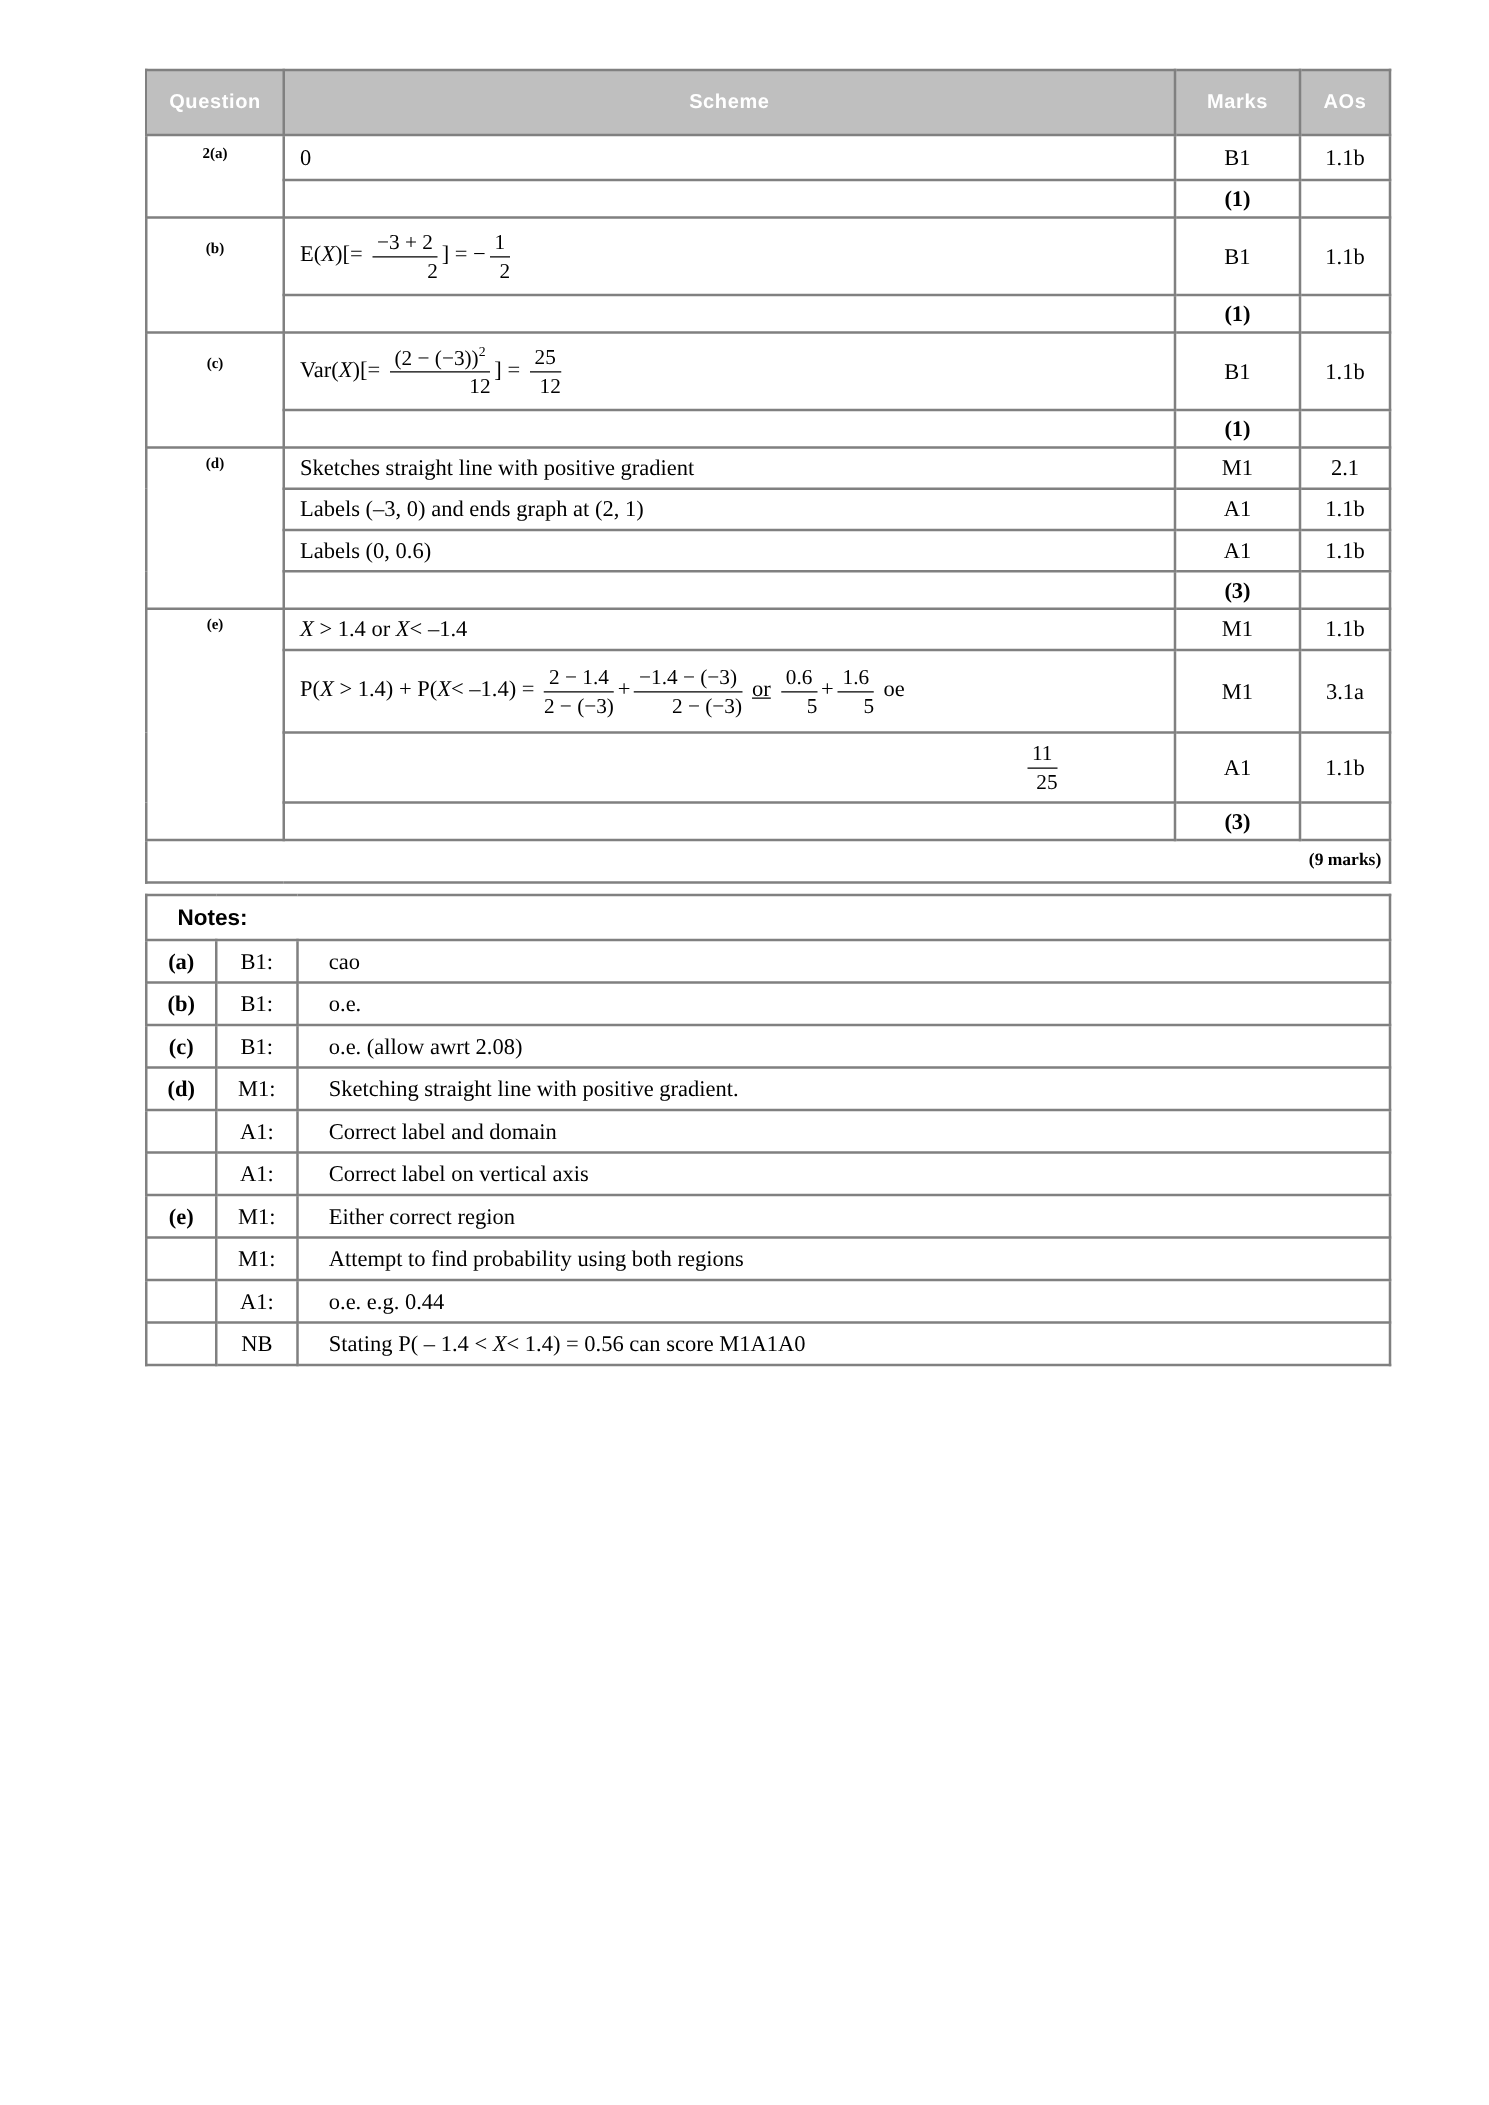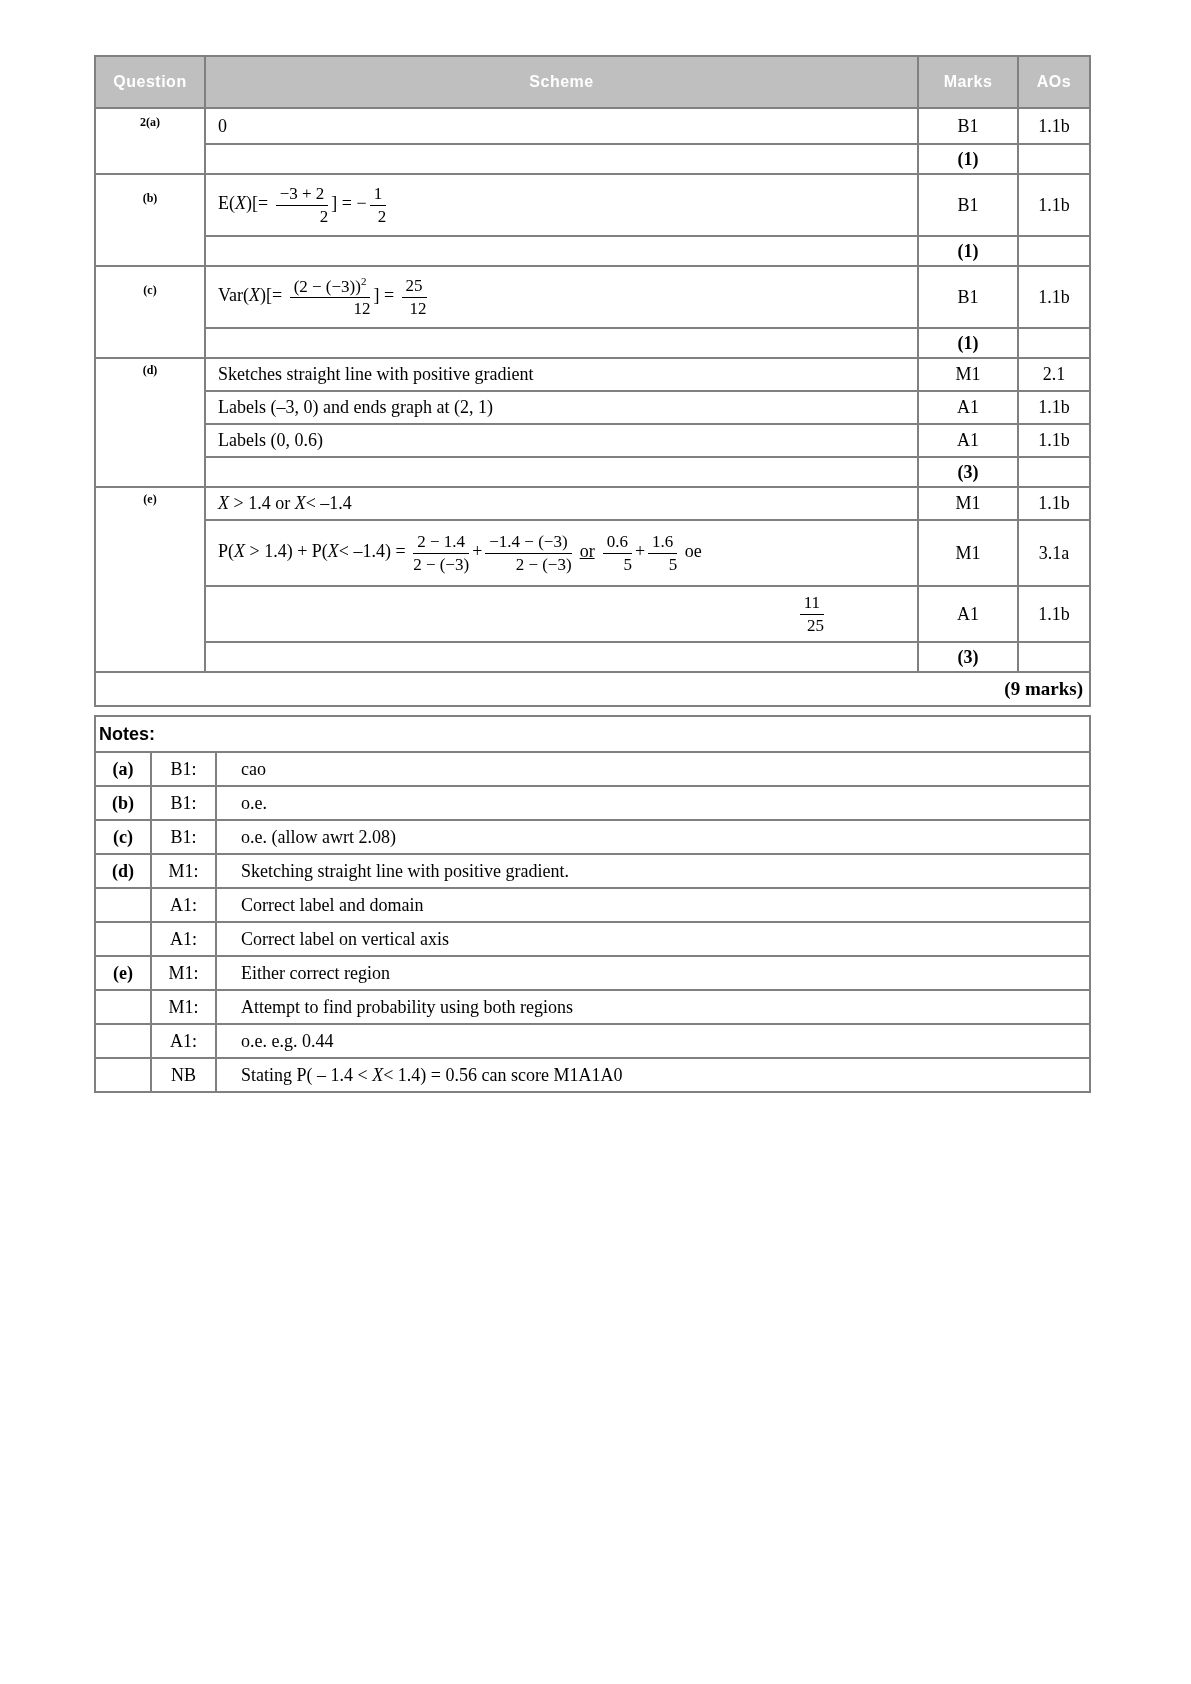--- a/index.html
+++ b/index.html
@@ -1,52 +1,52 @@
 <!DOCTYPE html>
 <html><head>
 <meta charset="utf-8">
 <style>
   html,body{margin:0;padding:0;background:#fff;}
   .page{position:relative;width:1191px;height:1684px;background:#fff;overflow:hidden;
         font-family:"Liberation Serif",serif;color:#000;}
-  .wrap{position:absolute;left:94px;top:55px;width:995px;}
+  .wrap{position:absolute;left:116px;top:55px;width:995px;}
 
   table{border-collapse:collapse;table-layout:fixed;width:995px;}
   td,th{border:2px solid #808080;overflow:hidden;}
 
   
   thead th{background:#bfbfbf;color:#fff;font-family:"Liberation Sans",sans-serif;
            font-weight:bold;font-size:16px;letter-spacing:.5px;height:48px;text-align:center;}
 
   
   .h36{height:36px}.h30{height:30px}.h62{height:62px}.h33{height:33px}
   .h66{height:66px}.h56{height:56px}.h34{height:34px}
 
   
   .qcell{font-weight:bold;text-align:center;vertical-align:top;font-size:12px;}
   .q-a{padding-top:6px}.q-bc{padding-top:16px}.q-de{padding-top:4px}
   .scheme{font-size:18px;padding-left:12px;vertical-align:middle;}
   .marks,.aos{text-align:center;vertical-align:middle;font-size:18px;}
   .bd{font-weight:bold;}
   .right{text-align:right;padding-right:90px;padding-left:16px;}
-  .totalrow td{font-weight:bold;text-align:right;font-size:19px;padding-right:6px;border-radius:17px;}
+  .totalrow td{font-weight:bold;text-align:right;font-size:14px;padding-right:6px;border-radius:17px;}
 
   
   .it{font-style:italic;}
   .ul{text-decoration:underline;margin:0 5px;text-align:right;}
   .frac{display:inline-block;vertical-align:middle;text-align:right;margin:0 3px;line-height:1.15;}
   .frac .num{display:block;border-bottom:1px solid #000;padding:0 4px 1px;font-size:17px;}
   .frac .den{display:block;padding-top:1px;font-size:17px;}
   sup{font-size:11px;}
 
   
   .notes{margin-top:8px;}
   .notes td{height:30px;font-size:18px;}
   .ntitle{font-family:"Liberation Sans",sans-serif;font-weight:bold;font-size:17px;
-          padding-left:3px;height:32px !important;border-radius:10px;}
+          padding-left:24px;height:32px !important;border-radius:10px;}
   .nq{font-weight:bold;text-align:center;}
   .nm{font-weight:normal;text-align:center;}
   .ntext{padding-left:24px;}
 </style>
 </head>
 <body>
 
 <div class="page">
   <div class="wrap">
 

